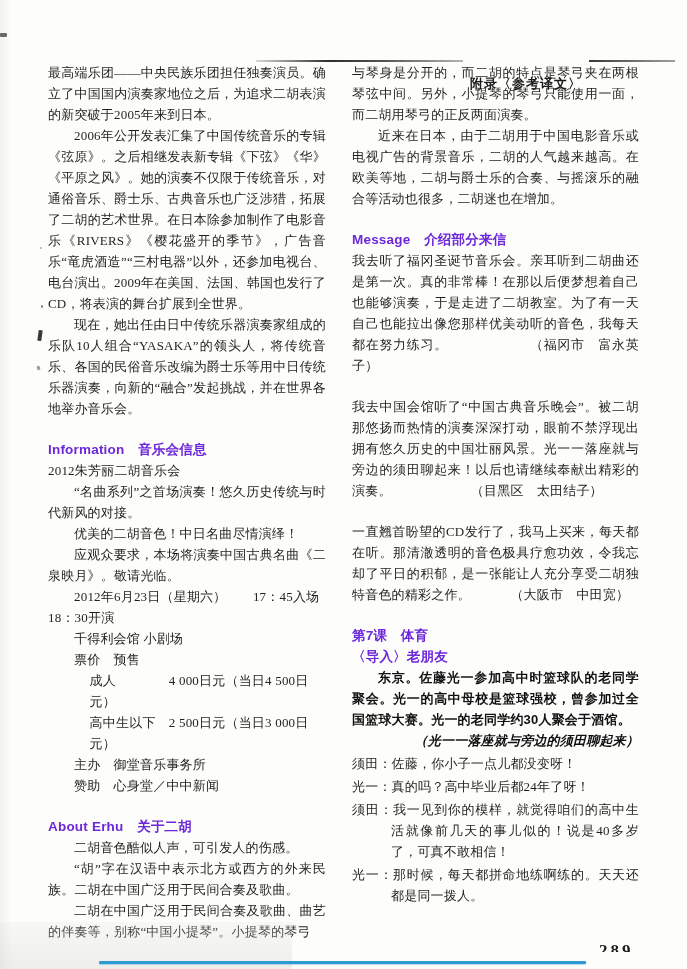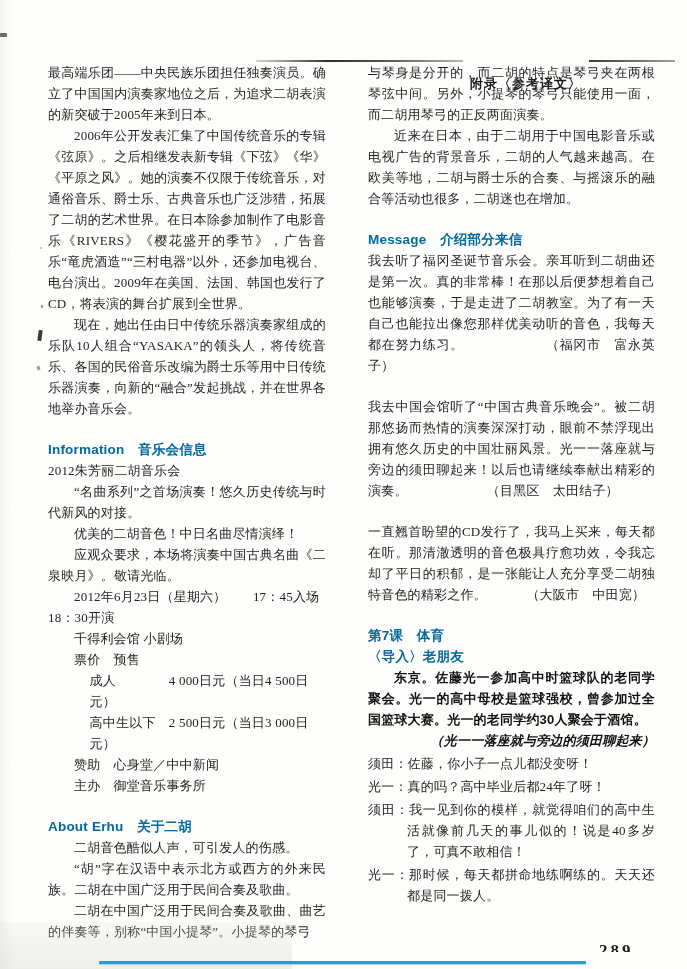--- a/index.html
+++ b/index.html
@@ -18,25 +18,25 @@
   .rule-l{flex:1;height:2px;
     background:linear-gradient(90deg,#d8d8d8,#2e2e2e 35%,#555 62%,#b5b5b5);}
   .rule-r{width:86px;height:2px;
     background:linear-gradient(90deg,#3a3a3a,#9f9f9f);}
   .header .title{padding:0 7px;font-family:"Liberation Sans","DejaVu Sans",sans-serif;
     font-weight:700;font-size:13px;color:#1b1b1b;letter-spacing:1px;white-space:nowrap;margin-top:46px;}
   
   .col{position:absolute;top:62px;font-size:13px;line-height:21px;
     color:#1f1f1f;text-align:justify;letter-spacing:0.2px;}
   .col-left{left:48px;width:278px;}
-  .col-right{left:352px;width:287px;margin-left:16px;}
+  .col-right{left:352px;width:287px;}
   .blk{margin:0;}
   .blk.indent{text-indent:2em;}
   .heading{font-family:"Liberation Sans","DejaVu Sans",sans-serif;font-weight:700;
-    font-size:13.5px;color:#0369a1;text-align:left;}
+    font-size:13.5px;color:#6d28d9;text-align:left;}
   .gap{height:20px;}
   .price{padding-left:3.2em;text-align:left;}
   .boldp{font-family:"Liberation Sans","DejaVu Sans",sans-serif;font-weight:700;color:#111;}
   .stage{font-weight:700;font-style:italic;color:#111;text-align:right;}
   .dialog{padding-left:3em;text-indent:-3em;margin:2px 0;}
   
   .pagenum-clip{position:absolute;left:599px;top:915px;width:46px;height:9px;overflow:hidden;margin-top:28px;}
   .pagenum-clip span{display:block;font-family:"Liberation Serif","DejaVu Serif",serif;
     font-weight:700;font-size:17px;line-height:17px;color:#1d1d1d;letter-spacing:3px;margin-top:-1px;}
   
@@ -71,22 +71,22 @@
       <div class="blk body">2012朱芳丽二胡音乐会</div>
       <div class="blk body indent">“名曲系列”之首场演奏！悠久历史传统与时代新风的对接。</div>
       <div class="blk body indent">优美的二胡音色！中日名曲尽情演绎！</div>
       <div class="blk body indent">应观众要求，本场将演奏中国古典名曲《二泉映月》。敬请光临。</div>
       <div class="blk body indent">2012年6月23日（星期六）　　17：45入场</div>
       <div class="blk body">18：30开演</div>
       <div class="blk body indent">千得利会馆 小剧场</div>
       <div class="blk body indent">票价　预售</div>
       <div class="blk price">成人　　　　4 000日元（当日4 500日元）</div>
       <div class="blk price">高中生以下　2 500日元（当日3 000日元）</div>
+      <div class="blk body indent">主办　御堂音乐事务所</div>
       <div class="blk body indent">赞助　心身堂／中中新闻</div>
-      <div class="blk body indent">主办　御堂音乐事务所</div>
       <div class="blk gap"></div>
       <div class="blk heading">About Erhu　关于二胡</div>
       <div class="blk body indent">二胡音色酷似人声，可引发人的伤感。</div>
       <div class="blk body indent">“胡”字在汉语中表示北方或西方的外来民族。二胡在中国广泛用于民间合奏及歌曲。</div>
       <div class="blk body indent">二胡在中国广泛用于民间合奏及歌曲、曲艺的伴奏等，别称“中国小提琴”。小提琴的琴弓</div>
     </div>
   <div class="col col-right">
       <div class="blk body">与琴身是分开的，而二胡的特点是琴弓夹在两根琴弦中间。另外，小提琴的琴弓只能使用一面，而二胡用琴弓的正反两面演奏。</div>
       <div class="blk body indent">近来在日本，由于二胡用于中国电影音乐或电视广告的背景音乐，二胡的人气越来越高。在欧美等地，二胡与爵士乐的合奏、与摇滚乐的融合等活动也很多，二胡迷也在增加。</div>
       <div class="blk gap"></div>

